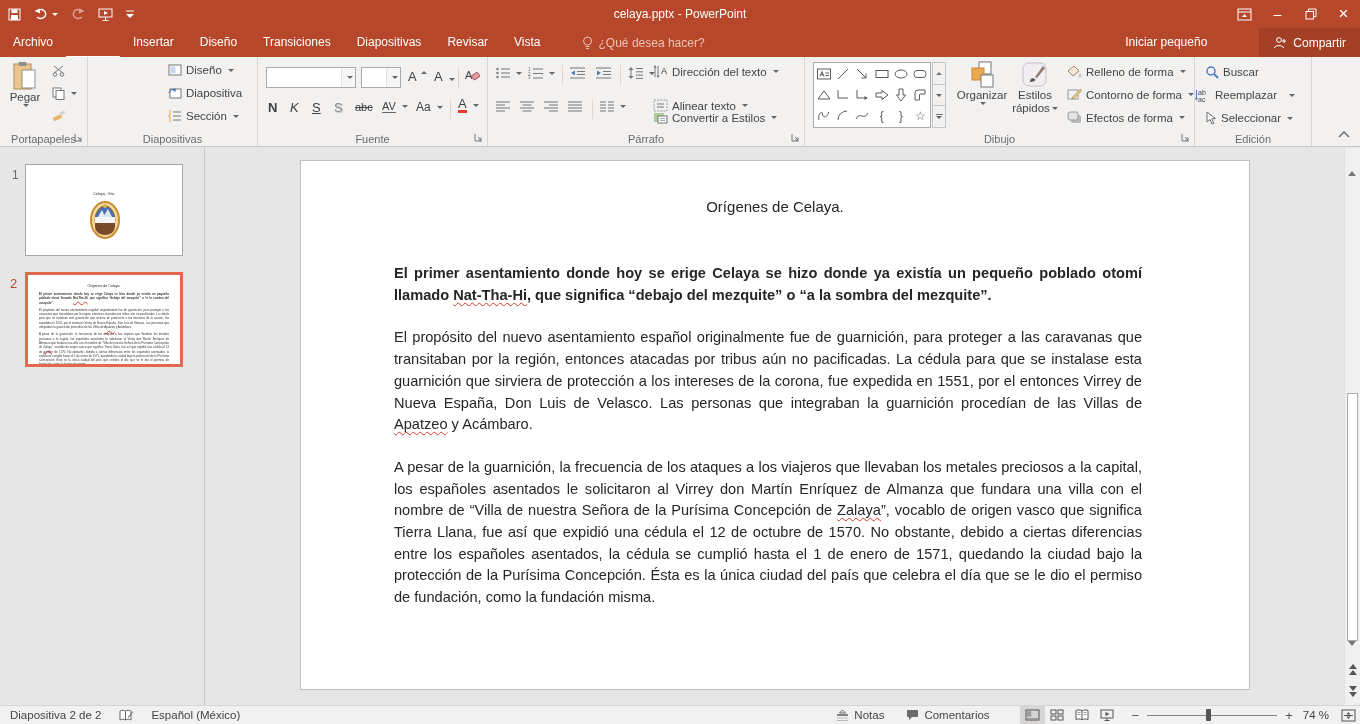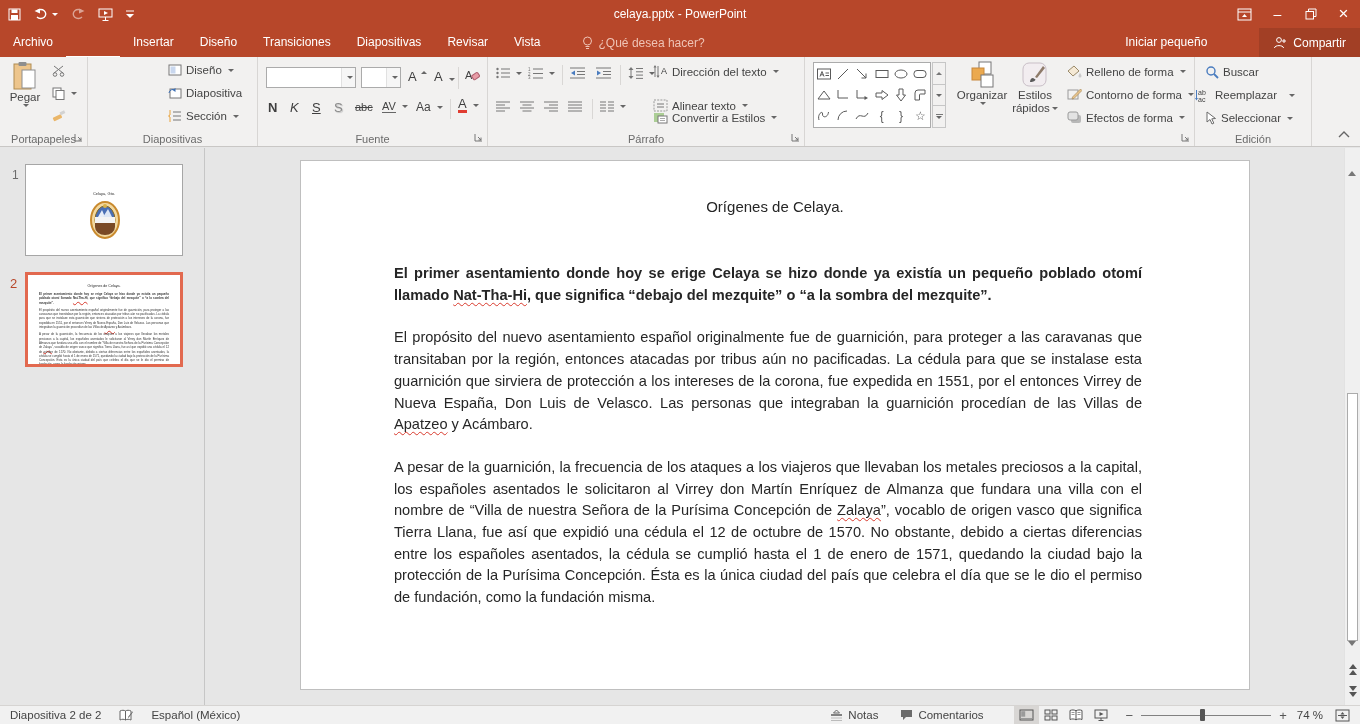--- a/index.html
+++ b/index.html
@@ -67,21 +67,21 @@
   #vscroll { position:absolute; right:0; top:0; width:16px; height:557px; background:#F0F0F0; border-left:1px solid #E2E2E2; }
   .scrollarrow { position:absolute; left:3px; width:9px; }
   #vthumb { position:absolute; left:2px; width:11px; top:245px; height:248px; background:#fff; border:1px solid #ABABAB; }
   .tri-up { width:0; height:0; border-left:4px solid transparent; border-right:4px solid transparent; border-bottom:5px solid #777; }
   .tri-down { width:0; height:0; border-left:4px solid transparent; border-right:4px solid transparent; border-top:5px solid #777; }
   .dbl { position:absolute; left:4px; display:flex; flex-direction:column; gap:1px; }
 
   
   #statusbar { position:absolute; left:0; top:705px; width:1360px; height:27px; background:#F1F1F1; border-top:1px solid #D6D4D2; font-size:11.5px; color:#444; }
   #status-left { position:absolute; left:10px; top:0; height:18px; display:flex; align-items:center; gap:18px; }
-  #status-right { position:absolute; right:6px; top:0; height:18px; display:flex; align-items:center;justify-content:space-between; }
+  #status-right { position:absolute; right:0; top:0; height:18px; display:flex; align-items:center;justify-content:space-between; }
   .sbitem { display:flex; align-items:center; gap:5px; }
   .viewbtn { width:25px; height:18px; display:flex; align-items:center; justify-content:center; }
   .viewbtn.active { background:#D8D6D4; }
   #zoom-slider { position:relative; width:130px; height:18px; margin:0 8px; }
   #zoom-track { position:absolute; left:0; right:0; top:9px; height:1px; background:#818181; }
   #zoom-handle { position:absolute; left:45%; top:3px; width:5px; height:12px; background:#555; border-radius:1px; }
   svg { display:block; }
 </style>
 </head>
 <body>
@@ -575,20 +575,21 @@
         <span class="dd"></span>
     </div>
     <div class="rbtn" style="left:262px;top:54px">
       <svg width="15" height="13" viewBox="0 0 15 13">
           <rect x="4" y="4" width="10" height="8" rx="2" fill="#B8B8B8"></rect>
           <rect x="1" y="1" width="10" height="8" rx="2" fill="#E3E3E3" stroke="#9A9A9A"></rect>
         </svg>
       <span>Efectos de forma</span>
         <span class="dd"></span>
     </div>
+    <div class="group-label">Dibujo</div>
     <span class="launcher">
       <svg width="10" height="10" viewBox="0 0 10 10">
           <polyline points="1,1 1,8 8,8" fill="none" stroke="#777"></polyline>
           <line x1="4" y1="4" x2="7" y2="7" stroke="#777"></line>
           <polyline points="7,4.5 7,7 4.5,7" fill="none" stroke="#777"></polyline>
         </svg>
     </span>
   </div>
 
   <div class="group" style="left:1195px;width:117px">

